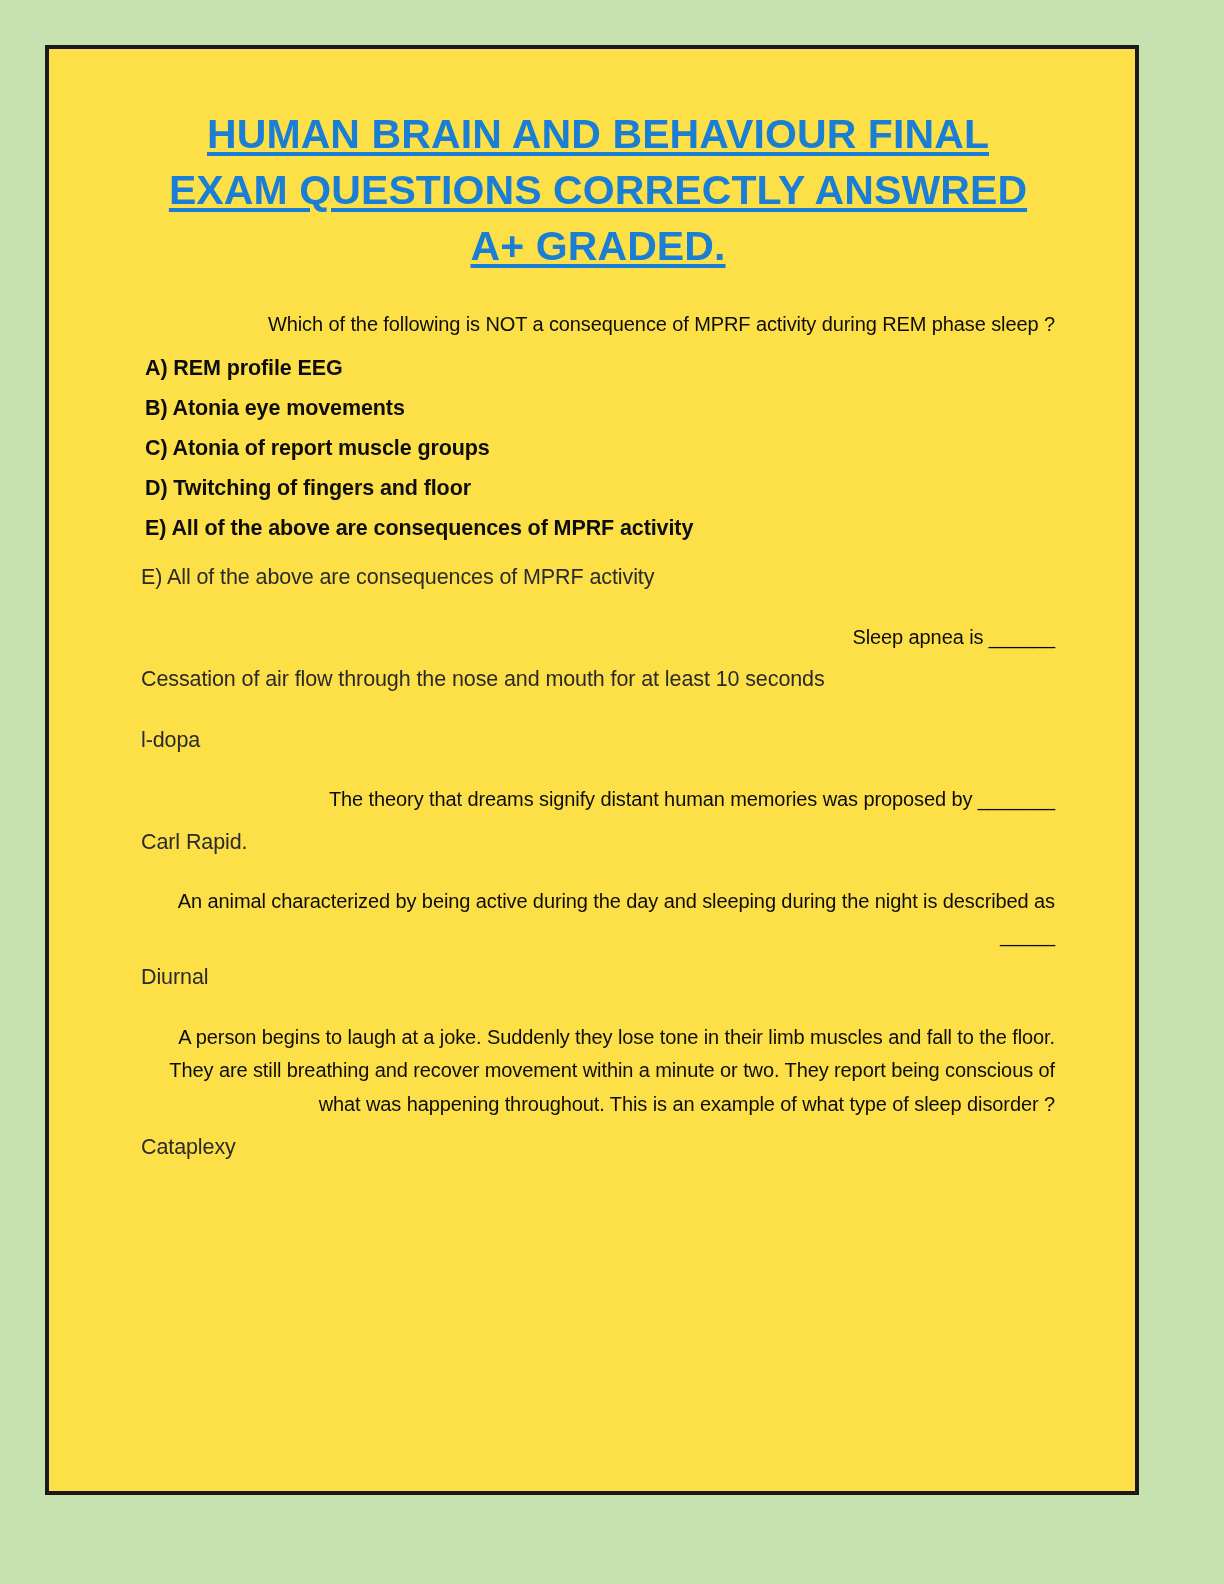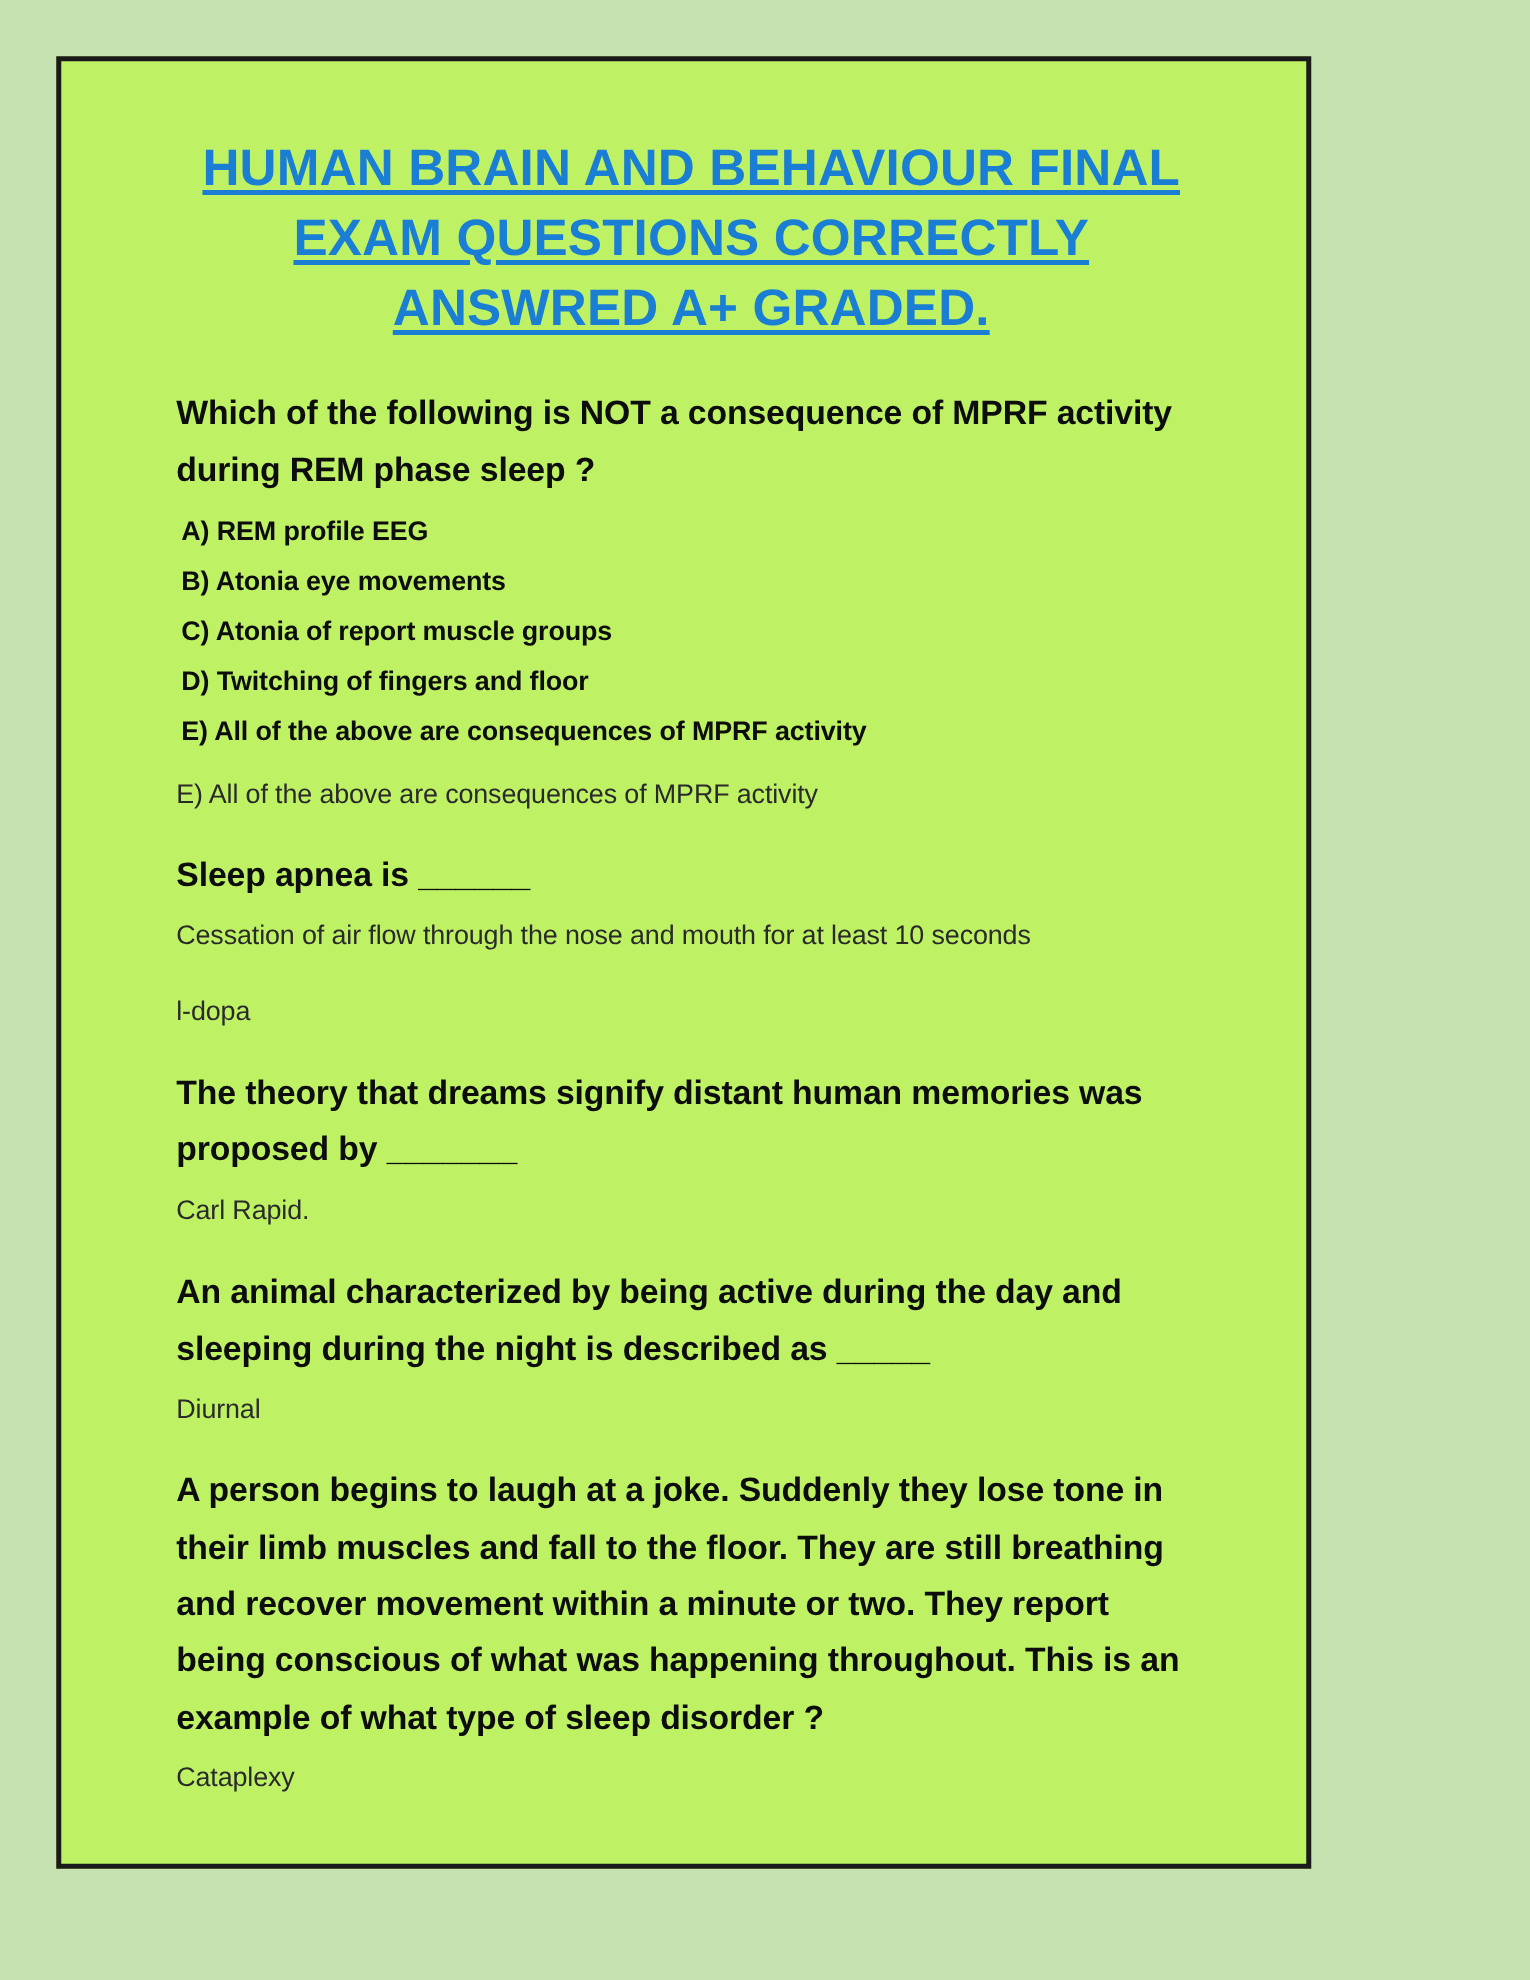--- a/index.html
+++ b/index.html
@@ -9,50 +9,51 @@
   body {
     width: 1224px;
     height: 1584px;
     background: #c6e2b0;
     font-family: "Liberation Sans", sans-serif;
   }
   .page {
     position: absolute;
     left: 45px;
     top: 45px;
-    width: 1004px;
+    width: 1094px;
     height: 1450px;
     border: 4px solid #1a1a1a;
-    background: #bef264;
+    background: #fde047;
     box-sizing: border-box;
   }
   .content {
     padding: 58px 80px 0 92px;
   }
   .doc-title {
     text-align: center;
     color: #1a7fd4;
     font-size: 41px;
     font-weight: bold;
     line-height: 1.36;
     letter-spacing: 0.1px;
     margin: 0 0 34px 0;
     padding: 0 16px;
   }
   .doc-title span {
     text-decoration: underline;
     text-underline-offset: 4px;
   }
   .q {
-    font-size: 27px;
-    font-weight: bold;
+    font-size: 20px;
+    font-weight: normal;
     color: #0d0d0d;
     line-height: 1.68;
     margin: 0 0 8px 0;
     letter-spacing: -0.1px;
+    text-align: right;
   }
   .a {
     font-size: 21.5px;
     font-weight: normal;
     color: #2a2a2a;
     line-height: 1.6;
     margin: 0 0 26px 0;
     letter-spacing: -0.1px;
   }
   .choices {

